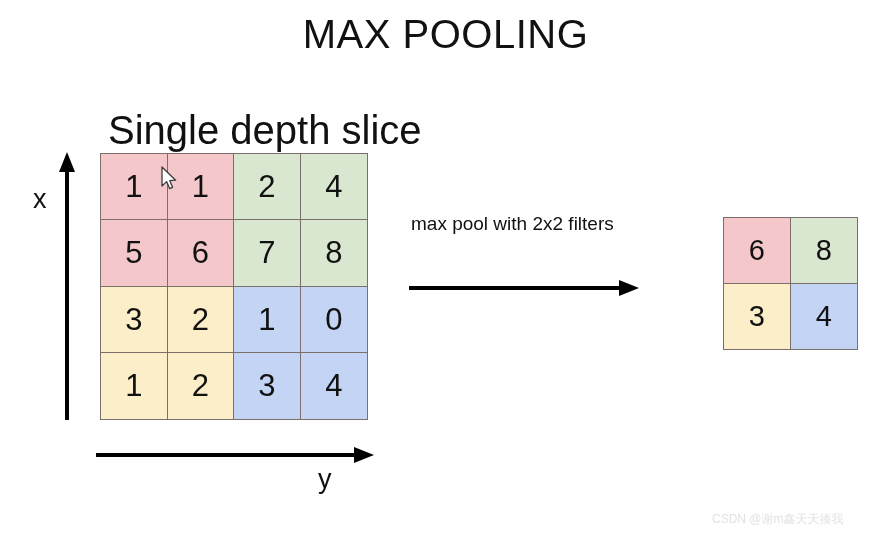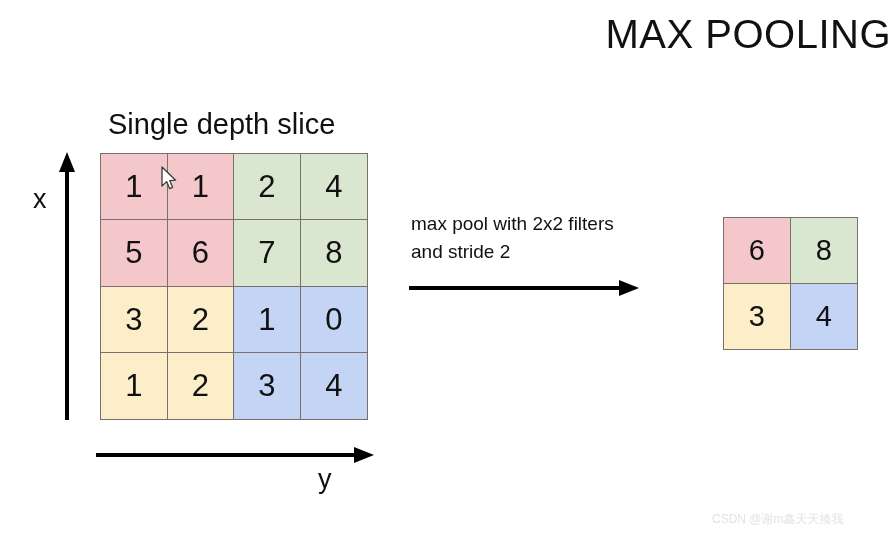--- a/index.html
+++ b/index.html
@@ -15,34 +15,34 @@
     font-family: "Liberation Sans", sans-serif;
     color: #000000;
   }
 
   
   #title {
     position: absolute;
     left: 0;
     top: 14px;
     width: 891px;
-    text-align: right;
+    text-align: center;
     font-size: 40px;
     font-weight: 400;
     letter-spacing: 0.5px;
     color: #111111;
     line-height: 1;
   }
 
   
   #slice-caption {
     position: absolute;
     left: 108px;
     top: 110px;
-    font-size: 29px;
+    font-size: 40px;
     font-weight: 400;
     color: #111111;
     line-height: 1;
     white-space: nowrap;
   }
 
   
   #input-grid {
     position: absolute;
     left: 100px;
@@ -211,21 +211,20 @@
   </div>
 
 <div id="cursor">
   <svg width="20" height="28" viewBox="0 0 20 28" xmlns="http://www.w3.org/2000/svg">
     <path d="M2 1 L2 20 L6.6 15.6 L9.6 22.6 L12.6 21.3 L9.7 14.6 L15.6 14.2 Z" fill="#ffffff" stroke="#3a3a3a" stroke-width="1.3" stroke-linejoin="round"></path>
   </svg>
 </div>
 
 <div id="pool-desc">
   <div>max pool with 2x2 filters</div>
-  <div>and stride 2</div>
 </div>
 
 <div id="pool-arrow">
   <svg width="240" height="24" viewBox="0 0 240 24" xmlns="http://www.w3.org/2000/svg">
     <line x1="4" y1="12" x2="218" y2="12" stroke="#000000" stroke-width="4"></line>
     <polygon points="234,12 214,4 214,20" fill="#000000"></polygon>
   </svg>
 </div>
 
 <div id="output-grid">

